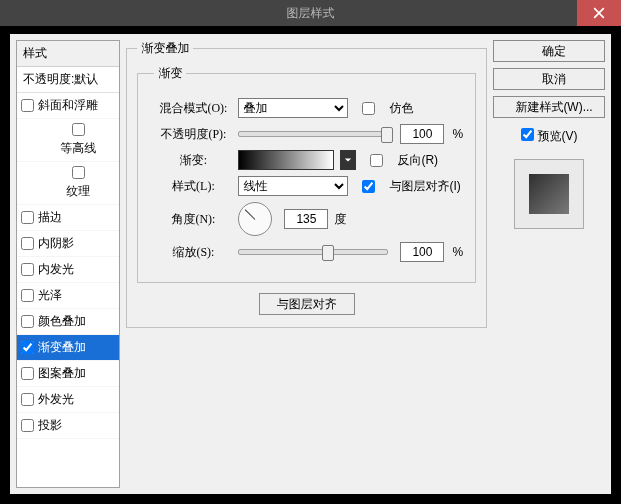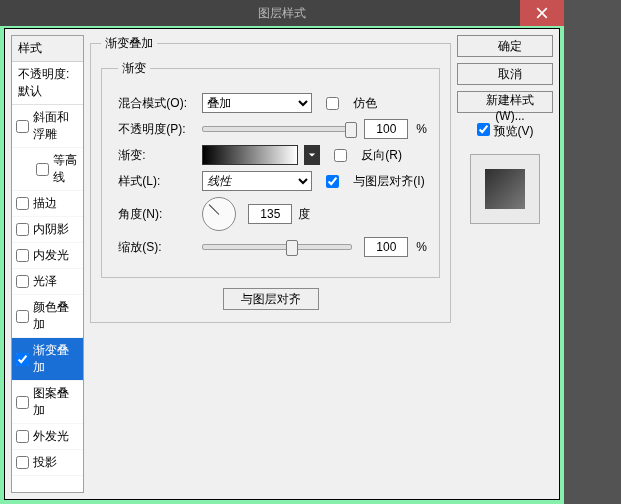--- a/index.html
+++ b/index.html
@@ -1,40 +1,40 @@
 <!DOCTYPE html>
 <html><head>
 <meta charset="utf-8">
 <style>
   * { margin: 0; padding: 0; box-sizing: border-box; font-family: "Microsoft YaHei", sans-serif; font-size: 12px; }
   body { background: #535353; }
-  .window { width: 564px; height: 504px; background: #86efac; position: relative; }
+  .window { width: 621px; height: 504px; background: #000000; position: relative; }
   .titlebar { height: 26px; background: #444444; display: flex; align-items: center; justify-content: center; position: relative; }
   .title-text { color: #b8b8b8; }
   .close-btn { position: absolute; right: 0; top: 0; width: 44px; height: 26px; background: #c75050; color: #fff; display: flex; align-items: center; justify-content: center; cursor: pointer; }
   .close-btn svg { width: 12px; height: 12px; }
-  .dialog-body { position: absolute; top: 28px; left: 4px; right: 4px; bottom: 4px; background: #f0f0f0; border: 1px solid #000000; display: flex; padding: 6px; gap: 6px; }
+  .dialog-body { position: absolute; top: 28px; left: 4px; right: 4px; bottom: 4px; background: #f0f0f0; border: 6px solid #000000; display: flex; padding: 6px; gap: 6px; }
   
   .style-list { width: 110px; border: 1px solid #a0a0a0; background: #fff; display: flex; flex-direction: column; }
   .style-header { background: #f0f0f0; border-bottom: 1px solid #d0d0d0; padding: 4px 6px; }
   .style-sub { padding: 4px 6px; border-bottom: 1px solid #e0e0e0; }
   .style-item { padding: 4px 4px; display: flex; align-items: center; gap: 4px; border-bottom: 1px solid #f5f5f5; cursor: pointer; }
-  .style-item.indent { padding-left: 24px; }
+  .style-item.indent { padding-left: 24px; flex-direction: column; }
   .style-item.selected { background: #1a6fd6; color: #fff; }
   .style-item input[type=checkbox] { width: 13px; height: 13px; }
   
   .center { flex: 1; display: flex; flex-direction: column; }
   .fieldset { border: 1px solid #c0c0c0; padding: 8px 10px 12px 10px; }
   .fieldset > legend { padding: 0 4px; }
   .inner-fieldset { border: 1px solid #c0c0c0; padding: 10px 12px 14px 16px; }
   .inner-fieldset > legend { padding: 0 4px; }
   .row { display: flex; align-items: center; margin: 6px 0; gap: 6px; }
-  .label { width: 78px; text-align: left; }
+  .label { width: 78px; text-align: center; font-family: Liberation Serif, serif; }
   select.combo { width: 110px; height: 20px; border: 1px solid #7a7a7a; background: #fff; }
-  select.combo-wide { width: 110px; height: 20px; border: 1px solid #7a7a7a; background: #fff; font-style: italic; }
+  select.combo-wide { width: 110px; height: 20px; border: 1px solid #7a7a7a; background: #fff; }
   .slider-track { flex: 0 0 150px; height: 6px; background: #e0e0e0; border: 1px solid #a0a0a0; border-radius: 2px; position: relative; margin-right: 6px; }
   .slider-thumb { position: absolute; top: -5px; width: 12px; height: 16px; background: #f0f0f0; border: 1px solid #7a7a7a; border-radius: 2px; transform: translateX(-50%); }
   .num-input { width: 44px; height: 20px; border: 1px solid #7a7a7a; text-align: center; }
   .pct { margin-left: 2px; }
   .gradient-swatch { width: 96px; height: 20px; border: 1px solid #333; background: linear-gradient(90deg, #000 0%, #fff 100%); display: inline-block; }
   .grad-dd { width: 16px; height: 20px; background: #333; border: 1px solid #333; display: inline-flex; align-items: center; justify-content: center; }
   .grad-dd svg { width: 8px; height: 8px; fill: #fff; }
   .chk { display: flex; align-items: center; gap: 14px; }
   .angle-dial { width: 34px; height: 34px; border: 1px solid #888; border-radius: 50%; background: #fafafa; position: relative; margin-right: 6px; }
   .angle-needle { position: absolute; left: 50%; top: 50%; width: 14px; height: 1px; background: #333; transform-origin: 0 50%; transform: rotate(-135deg); }
@@ -67,20 +67,24 @@
       <div class="style-sub">不透明度:默认</div>
       <div id="style-items">
           <div class="style-item">
             <input type="checkbox" style="">
             <span>斜面和浮雕</span>
           </div>
           <div class="style-item indent">
             <input type="checkbox" style="">
             <span>等高线</span>
           </div>
+          <div class="style-item indent">
+            <input type="checkbox" style="">
+            <span>纹理</span>
+          </div>
           <div class="style-item">
             <input type="checkbox" style="">
             <span>描边</span>
           </div>
           <div class="style-item">
             <input type="checkbox" style="">
             <span>内阴影</span>
           </div>
           <div class="style-item">
             <input type="checkbox" style="">

